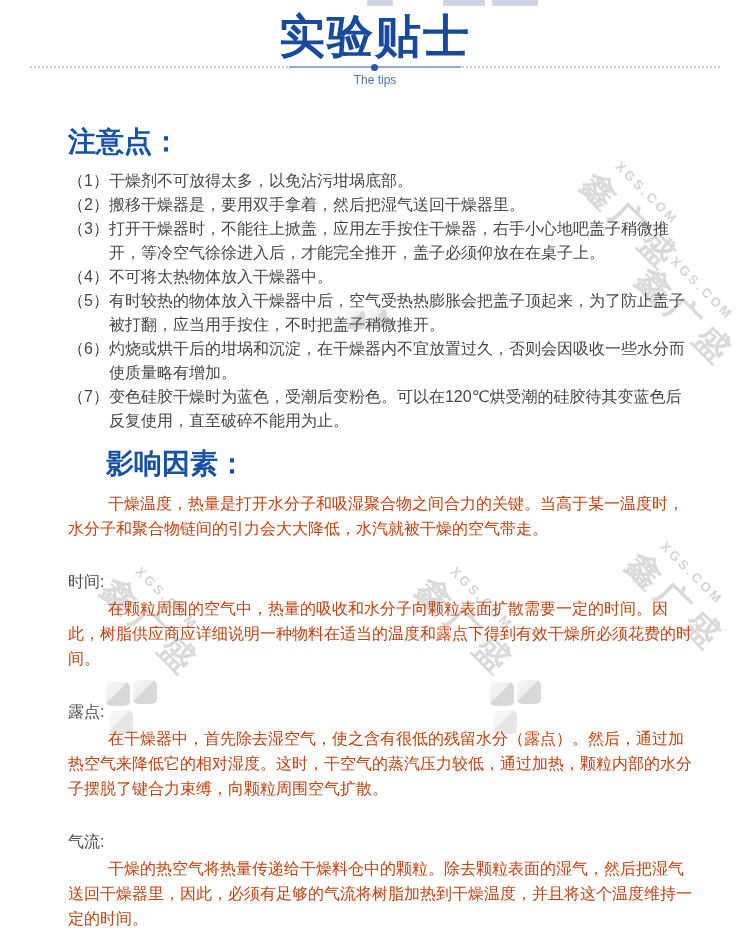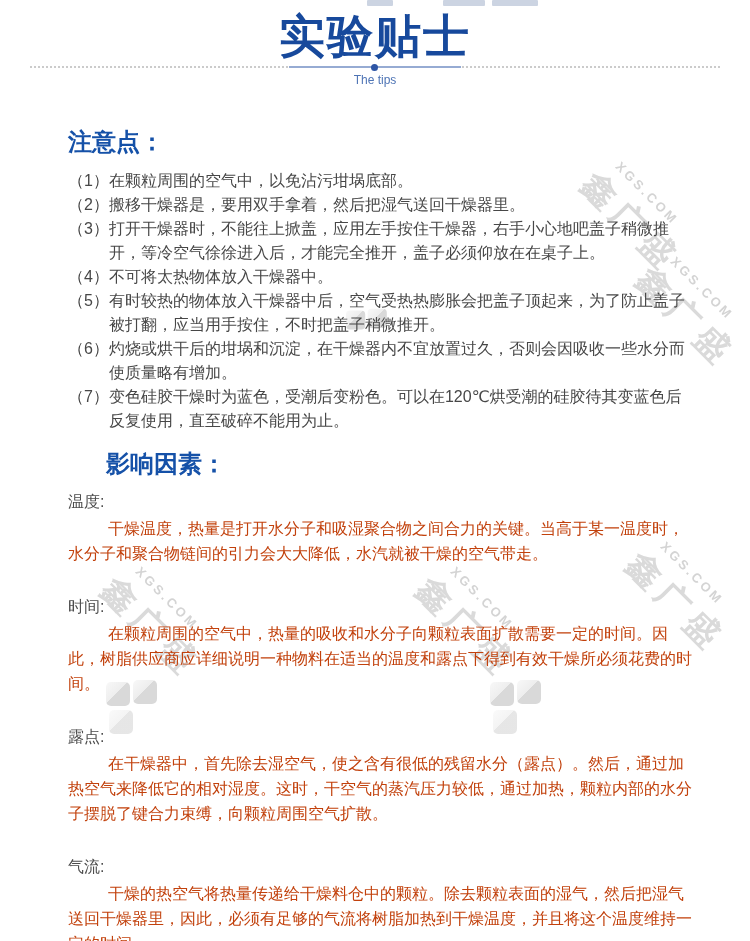--- a/index.html
+++ b/index.html
@@ -85,21 +85,21 @@
   .subtitle {
     margin-top:5px;
     text-align:center;
     font-size:12px;
     color:#4e74b5;
   }
 
   .main { margin-top:40px; padding:0 58px 0 68px; }
 
   .section-heading {
-    font-size:24px; line-height:30px;
+    font-size:28px; line-height:30px;
     font-weight:bold;
     color:#1551a8;
     margin-bottom:12px;
   }
   .section-heading.factors { margin-top:16px;margin-left:38px; }
 
   .note-list { font-size:16px; line-height:24px; color:#474747; margin-bottom:4px; }
   .note-item { display:flex; align-items:flex-start; }
   .note-num { flex:0 0 36px; }
   .note-text { flex:1; }
@@ -178,21 +178,21 @@
       <div class="subtitle">The tips</div>
     </div>
 
     <div class="main">
 
       <div class="section-heading">注意点：</div>
 
       <div class="note-list">
         <div class="note-item">
           <span class="note-num">（1）</span>
-          <span class="note-text">在颗粒周围的空气中，以免沾污坩埚底部。</span>
+          <span class="note-text">干燥剂不可放得太多，以免沾污坩埚底部。</span>
         </div>
         <div class="note-item">
           <span class="note-num">（2）</span>
           <span class="note-text">搬移干燥器是，要用双手拿着，然后把湿气送回干燥器里。</span>
         </div>
         <div class="note-item">
           <span class="note-num">（3）</span>
           <span class="note-text">打开干燥器时，不能往上掀盖，应用左手按住干燥器，右手小心地吧盖子稍微推开，等冷空气徐徐进入后，才能完全推开，盖子必须仰放在在桌子上。</span>
         </div>
         <div class="note-item">
@@ -209,21 +209,20 @@
         </div>
         <div class="note-item">
           <span class="note-num">（7）</span>
           <span class="note-text">变色硅胶干燥时为蓝色，受潮后变粉色。可以在120℃烘受潮的硅胶待其变蓝色后反复使用，直至破碎不能用为止。</span>
         </div>
       </div>
 
       <div class="section-heading factors">影响因素：</div>
 
       <div class="factor-block">
-        <div class="factor-label">温度:</div>
         <p class="factor-text">干燥温度，热量是打开水分子和吸湿聚合物之间合力的关键。当高于某一温度时，水分子和聚合物链间的引力会大大降低，水汽就被干燥的空气带走。</p>
       </div>
 
       <div class="factor-block">
         <div class="factor-label">时间:</div>
         <p class="factor-text">在颗粒周围的空气中，热量的吸收和水分子向颗粒表面扩散需要一定的时间。因此，树脂供应商应详细说明一种物料在适当的温度和露点下得到有效干燥所必须花费的时间。</p>
       </div>
 
       <div class="factor-block">
         <div class="factor-label">露点:</div>

